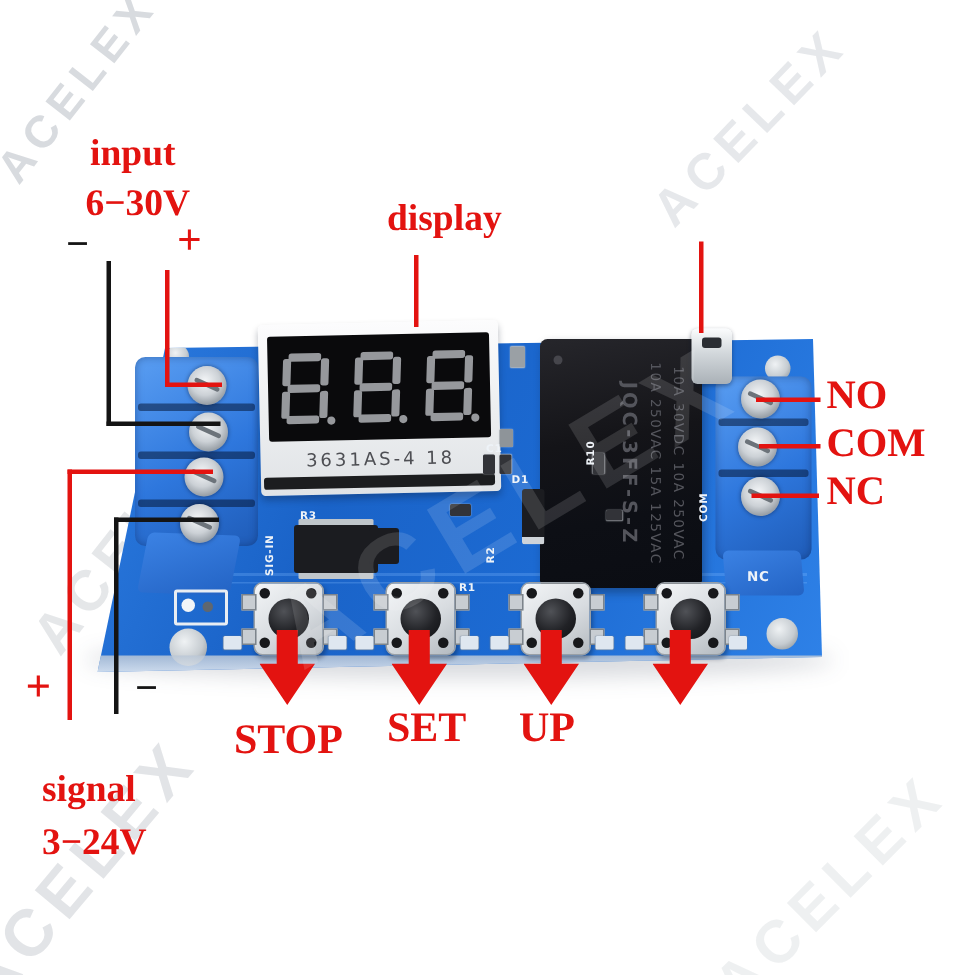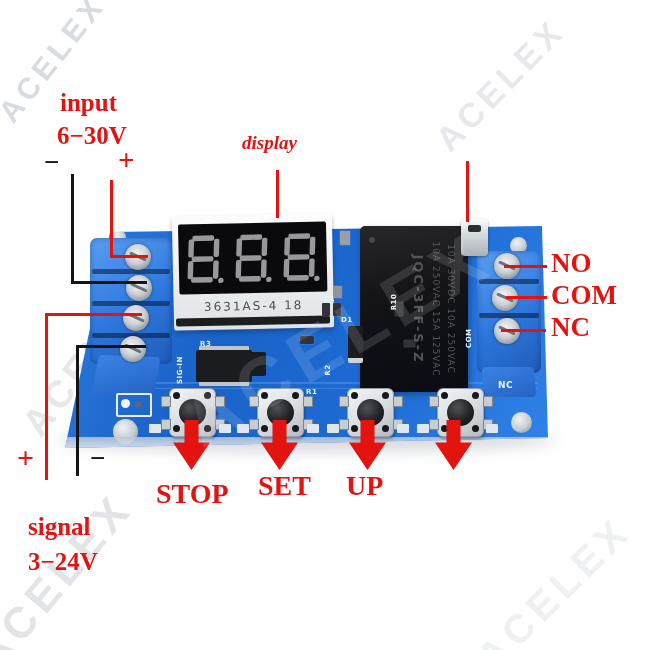--- a/index.html
+++ b/index.html
@@ -272,21 +272,21 @@
   <div class="ln black" style="left:76px;top:345px;width:3px;height:131px;"></div>
   <div class="ln black" style="left:76px;top:345px;width:70px;height:3px;"></div>
   <div class="ln red" style="left:504px;top:265px;width:43px;height:3px;"></div>
   <div class="ln red" style="left:506px;top:296px;width:41px;height:3px;"></div>
   <div class="ln red" style="left:501px;top:329px;width:45px;height:3px;"></div>
 
   <div class="lbl" style="left:60px;top:90px;font-size:25px;">input</div>
   <div class="lbl" style="left:57px;top:123px;font-size:25px;">6−30V</div>
   <div class="lbl black" style="left:44px;top:149px;font-size:27px;">−</div>
   <div class="lbl" style="left:118px;top:146px;font-size:29px;">+</div>
-  <div class="lbl" style="left:242px;top:133px;font-size:19px;font-style:italic;">display</div>
+  <div class="lbl" style="left:258px;top:133px;font-size:25px;">display</div>
   <div class="lbl" style="left:551px;top:250px;font-size:27px;">NO</div>
   <div class="lbl" style="left:551px;top:282px;font-size:27px;">COM</div>
   <div class="lbl" style="left:551px;top:314px;font-size:27px;">NC</div>
   <div class="lbl" style="left:156px;top:480px;font-size:28px;">STOP</div>
   <div class="lbl" style="left:258px;top:472px;font-size:28px;">SET</div>
   <div class="lbl" style="left:346px;top:472px;font-size:28px;">UP</div>
   <div class="lbl" style="left:17px;top:443px;font-size:30px;">+</div>
   <div class="lbl black" style="left:90px;top:445px;font-size:27px;">−</div>
   <div class="lbl" style="left:28px;top:514px;font-size:25px;">signal</div>
   <div class="lbl" style="left:28px;top:549px;font-size:25px;">3−24V</div>

